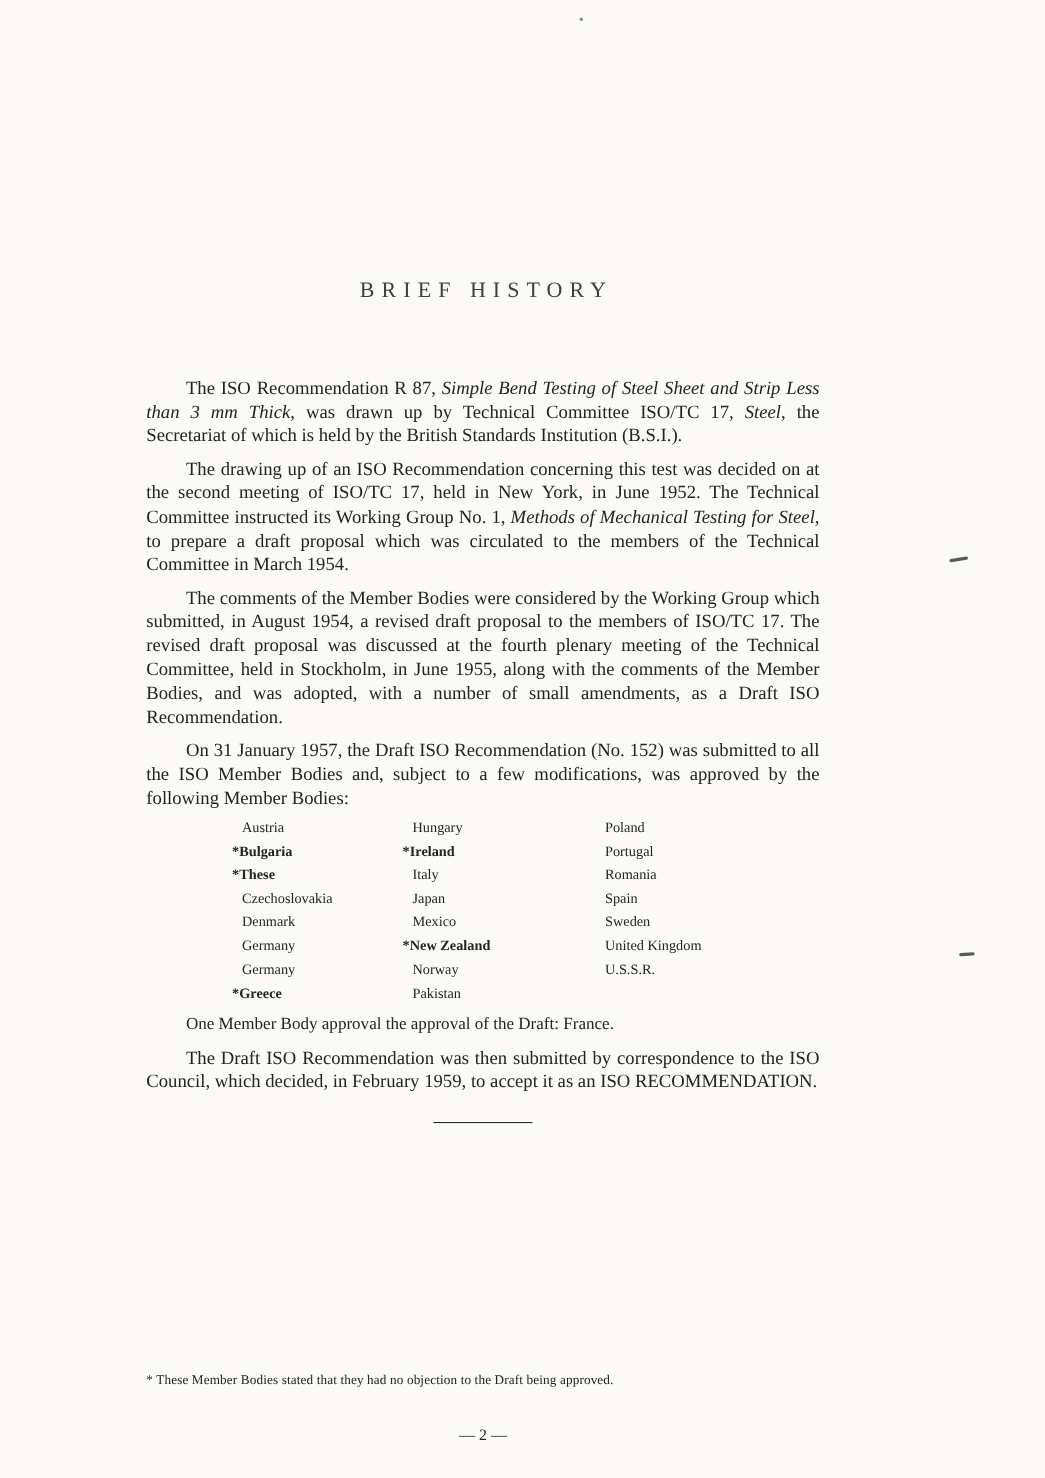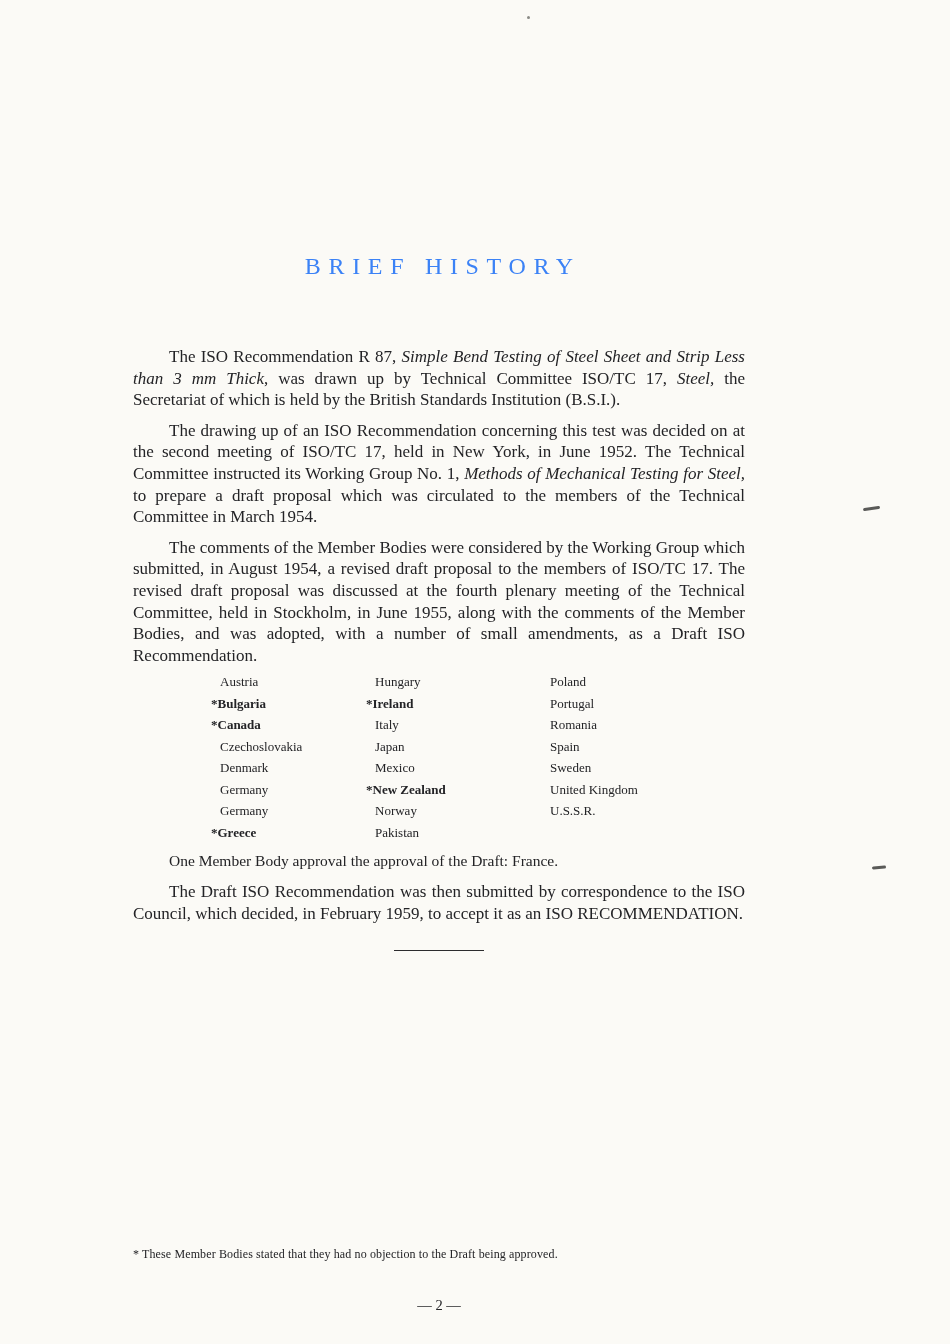--- a/index.html
+++ b/index.html
@@ -15,25 +15,25 @@
   }
   .content {
     position: absolute;
     left: 133px;
     top: 0;
     width: 612px;
   }
   .title {
     margin: 253px 0 0 0;
     text-align: center;
-    font-size: 24px;
+    font-size: 20px;
     font-weight: 400;
     letter-spacing: 0.32em;
     text-indent: 0.32em; 
-    color: #3b82f6;
+    color: #404040;
   }
   .para {
     margin: 9px 0 0 0;
     font-size: 17px;
     line-height: 21.6px;
     text-align: justify;
     text-indent: 36px;
   }
   .para.first { margin-top: 66px; }
   .it { font-style: italic; }
@@ -108,26 +108,27 @@
   <div class="content">
 
     <h1 class="title">BRIEF HISTORY</h1>
 
     <p class="para first"><span>The ISO Recommendation R 87, </span><span class="it">Simple Bend Testing of Steel Sheet and Strip Less than 3 mm Thick</span><span>, was drawn up by Technical Committee ISO/TC 17, </span><span class="it">Steel,</span><span> the Secretariat of which is held by the British Standards Institution (B.S.I.).</span></p>
 
     <p class="para"><span>The drawing up of an ISO Recommendation concerning this test was decided on at the second meeting of ISO/TC 17, held in New York, in June 1952. The Technical Committee instructed its Working Group No. 1, </span><span class="it">Methods of Mechanical Testing for Steel,</span><span> to prepare a draft proposal which was circulated to the members of the Technical Committee in March 1954.</span></p>
 
     <p class="para">The comments of the Member Bodies were considered by the Working Group which submitted, in August 1954, a revised draft proposal to the members of ISO/TC 17. The revised draft proposal was discussed at the fourth plenary meeting of the Technical Committee, held in Stockholm, in June 1955, along with the comments of the Member Bodies, and was adopted, with a number of small amendments, as a Draft ISO Recommendation.</p>
 
+    <p class="para">On 31 January 1957, the Draft ISO Recommendation (No. 152) was submitted to all the ISO Member Bodies and, subject to a few modifications, was approved by the following Member Bodies:</p>
 
     <div class="members">
       <div class="mcol c1">
         <div class="member">Austria</div>
         <div class="member hang">*Bulgaria</div>
-        <div class="member hang">*Canada</div>
+        <div class="member hang">*These</div>
         <div class="member">Czechoslovakia</div>
         <div class="member">Denmark</div>
         <div class="member">Germany</div>
         <div class="member">Germany</div>
         <div class="member hang">*Greece</div>
       </div>
       <div class="mcol c2">
         <div class="member">Hungary</div>
         <div class="member hang">*Ireland</div>
         <div class="member">Italy</div>

